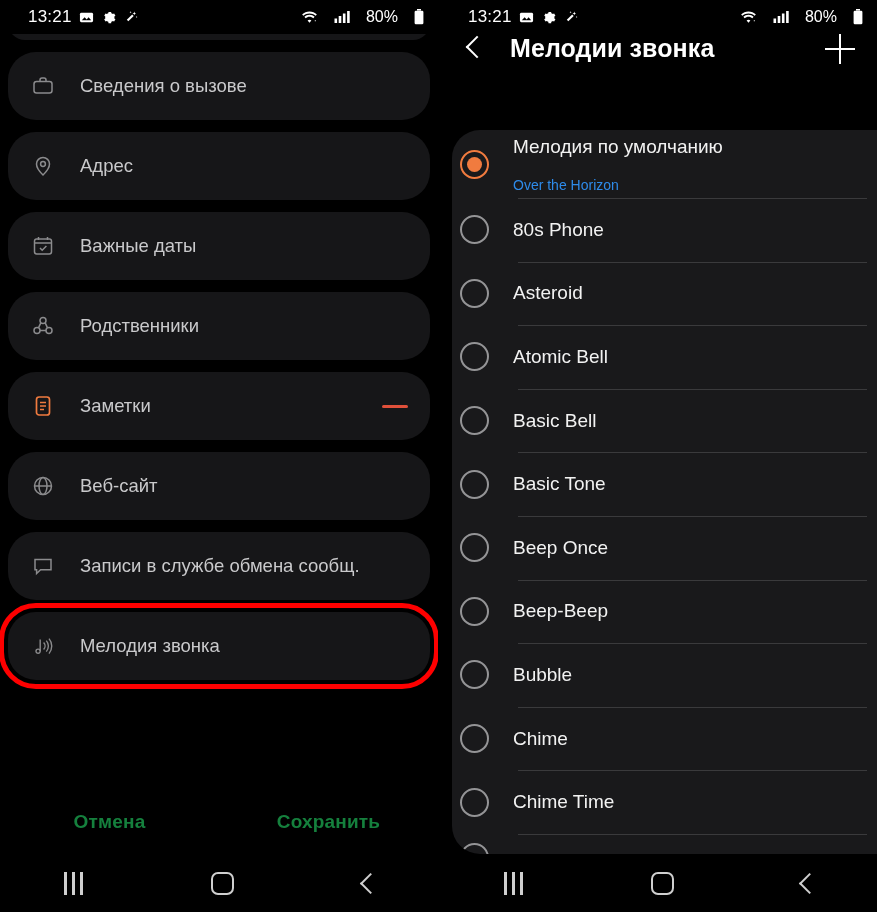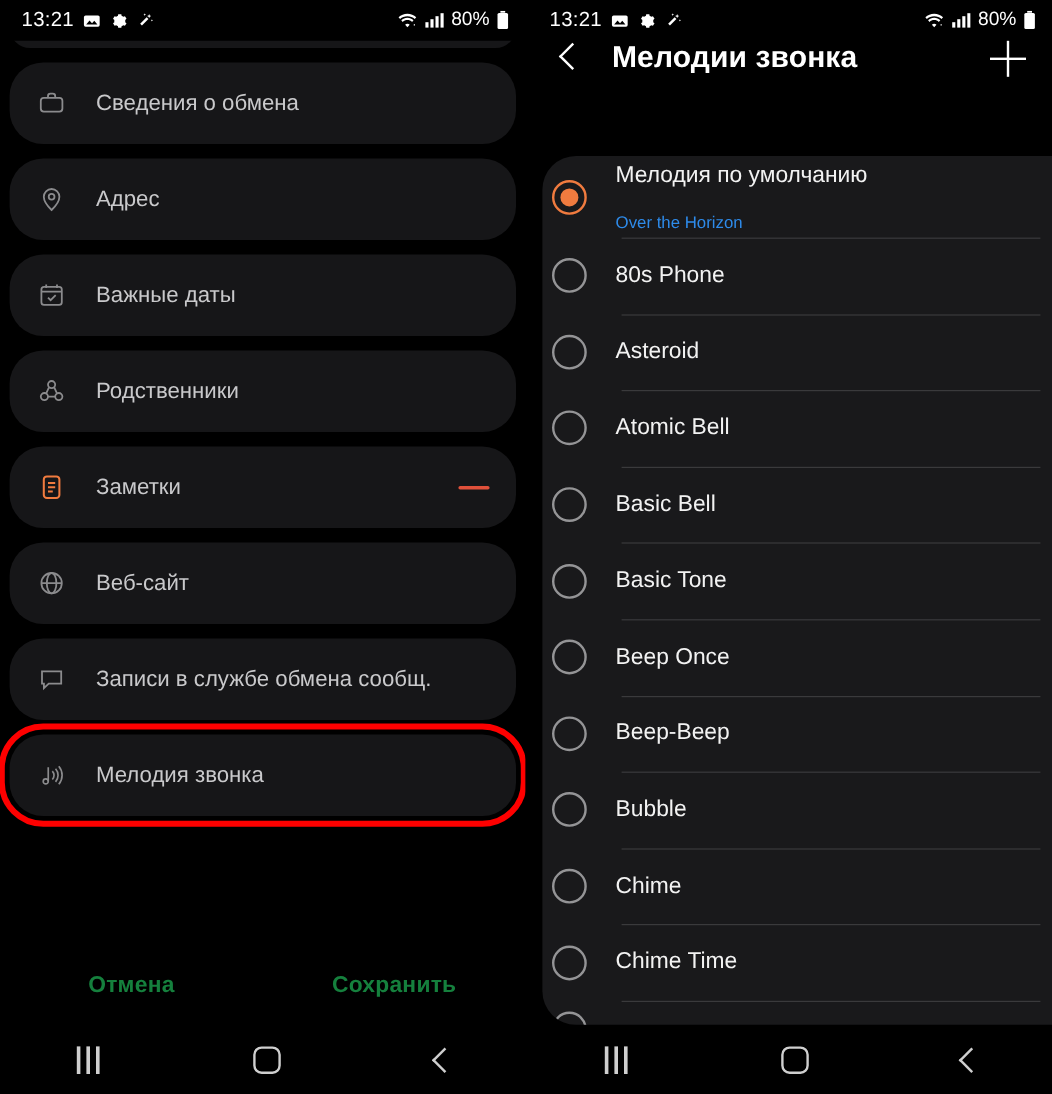--- a/index.html
+++ b/index.html
@@ -11,25 +11,25 @@
   }
   .screens { display: flex; width: 877px; height: 912px; }
   .panel { position: relative; height: 912px; background: #000; overflow: hidden; }
   .panel-left  { width: 438px; }
   .divider-gap { width: 2px; height: 912px; background: #000; }
   .panel-right { width: 437px; }
 
   
   .statusbar {
     height: 34px; display: flex; align-items: center;
-    padding: 0 14px 0 18px; color: #fff;
+    padding: 0 14px 0 18px; color: #fff; margin-left: 10px;
   }
   .sb-left { display: flex; align-items: center; gap: 7px; }
   .sb-time { font-size: 17px; letter-spacing: .2px; font-weight: 400; }
-  .sb-right { margin-left: auto; display: flex; align-items: center; gap: 6px; }
+  .sb-right { margin-left: auto; display: flex; align-items: center; gap: 16px; }
   .sb-batt-text { font-size: 16px; }
   .ic { display:inline-block; line-height:0; }
 
   
   .cards {
     position: absolute; top: 34px; left: 0; right: 0; bottom: 122px;
     padding: 0 8px; overflow: hidden;
   }
   .card {
     background: #161618;
@@ -208,21 +208,21 @@
 
       <div class="card partial"></div>
 
       <div class="card">
         <span class="card-icon">
           <svg width="24" height="24" viewBox="0 0 24 24" fill="none" stroke="currentColor" stroke-width="1.5">
               <rect x="3" y="7.5" width="18" height="11.5" rx="2.5"></rect>
               <path d="M9 7.5V6a2 2 0 0 1 2-2h2a2 2 0 0 1 2 2v1.5"></path>
             </svg>
         </span>
-        <span class="card-label">Сведения о обмена</span>
+        <span class="card-label">Сведения о вызове</span>
       </div>
 
       <div class="card">
         <span class="card-icon">
           <svg width="24" height="24" viewBox="0 0 24 24" fill="none" stroke="currentColor" stroke-width="1.5">
               <path d="M12 21s6.5-6.2 6.5-11A6.5 6.5 0 0 0 5.5 10c0 4.8 6.5 11 6.5 11z"></path>
               <circle cx="12" cy="10" r="2.4"></circle>
             </svg>
         </span>
         <span class="card-label">Адрес</span>

